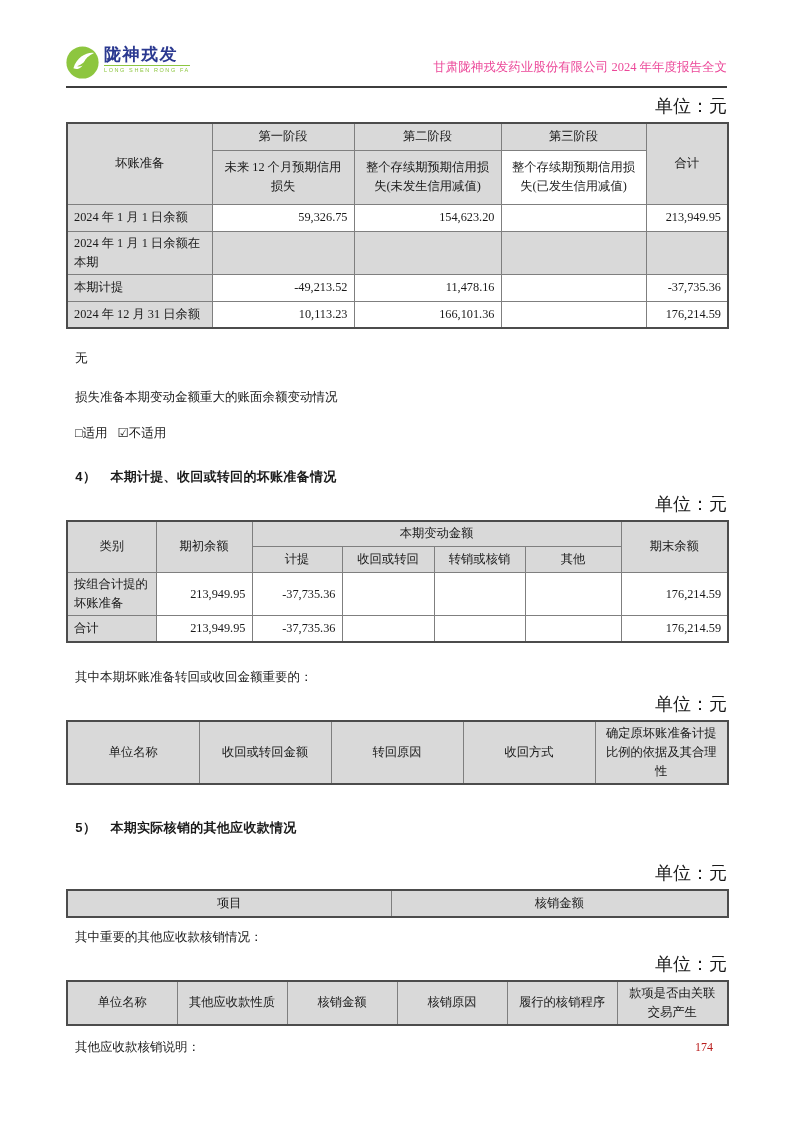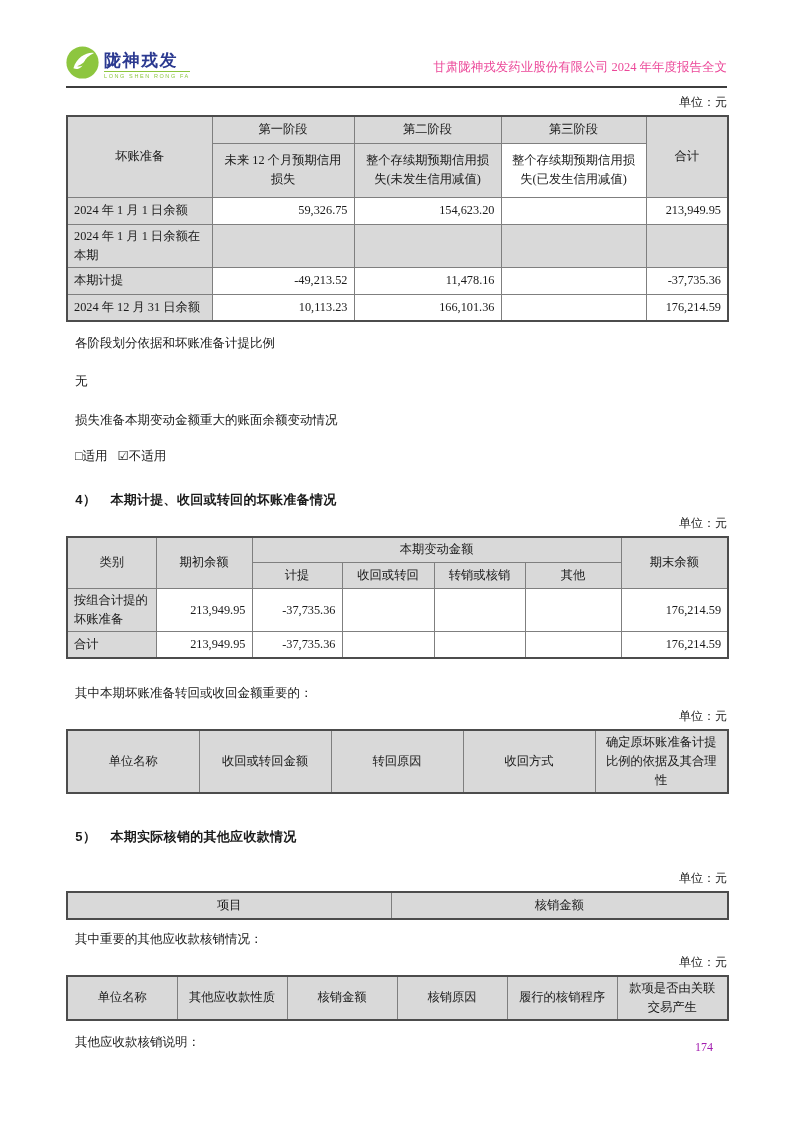--- a/index.html
+++ b/index.html
@@ -20,36 +20,36 @@
 
   
   .header-bar {
     padding-top: 46px;
     padding-bottom: 7px;
     border-bottom: 2.5px solid #3d3d3d;
     display: flex;
     justify-content: space-between;
     align-items: flex-end;
   }
-  .logo { display: flex; align-items: flex-end; gap: 5px; }
+  .logo { display: flex; align-items: flex-start; gap: 5px; }
   .logo-text { display: flex; flex-direction: column; line-height: 1; }
   .logo-cn {
     color: #2b3990; font-weight: 700; font-size: 17px;
     letter-spacing: 1.5px; font-family: "Liberation Sans", "DejaVu Sans", sans-serif;
   }
   .logo-en {
     color: #8dc63f; font-size: 5.5px; letter-spacing: 1.6px; margin-top: 2px;
     font-family: "Liberation Sans", "DejaVu Sans", sans-serif;
     border-top: 1px solid #8dc63f; padding-top: 1.5px;
   }
   .doc-title { font-size: 12.5px; color: #ec4899; padding-bottom: 3px; }
 
   
   .para { font-size: 12.5px; line-height: 1.35; padding-left: 9px; }
-  .unit-row { font-size: 12px; text-align: right; margin: 6px 0 4px; }
+  .unit-row { font-size: 18px; text-align: right; margin: 6px 0 4px; }
   .heading { font-size: 13px; font-weight: 700; padding-left: 9px;
              font-family: Liberation Mono, monospace; letter-spacing: 0.3px; }
   .heading .h-num { margin-right: 14px; }
   .mt13 { margin-top: 13px; }
   .mt21 { margin-top: 21px; }
   .mt22 { margin-top: 22px; }
   .mt8  { margin-top: 8px; }
   .mt26 { margin-top: 26px; }
   .mt11 { margin-top: 11px; }
   .mt34 { margin-top: 34px; }
@@ -87,21 +87,21 @@
 
   .t3 .hr { height: 58px; }
   .t4 .hr { height: 27px; }
   .t5 .hr { height: 41px; }
 
   .page-num {
     position: absolute;
     top: 1040px;
     right: 80px;
     font-size: 12px;
-    color: #a21caf;
+    color: #b91c1c;
   }
 </style>
 </head>
 <body>
 
 <div class="page">
   <div class="content">
 
     <div class="header-bar">
       <div class="logo">
@@ -165,21 +165,20 @@
         <tr class="dr">
           <td class="shade lbl">2024 年 12 月 31 日余额</td>
           <td class="num">10,113.23</td>
           <td class="num">166,101.36</td>
           <td class="num"></td>
           <td class="num">176,214.59</td>
         </tr>
       </tbody>
     </table>
 
-    <p class="para mt13">各阶段划分依据和坏账准备计提比例</p>
     <p class="para mt21">无</p>
     <p class="para mt22">损失准备本期变动金额重大的账面余额变动情况</p>
     <p class="para mt8 checkline">
       <span>□适用</span>
       <span>☑不适用</span>
     </p>
 
     <h3 class="heading mt26">
       <span class="h-num">4）</span><span>本期计提、收回或转回的坏账准备情况</span>
     </h3>

